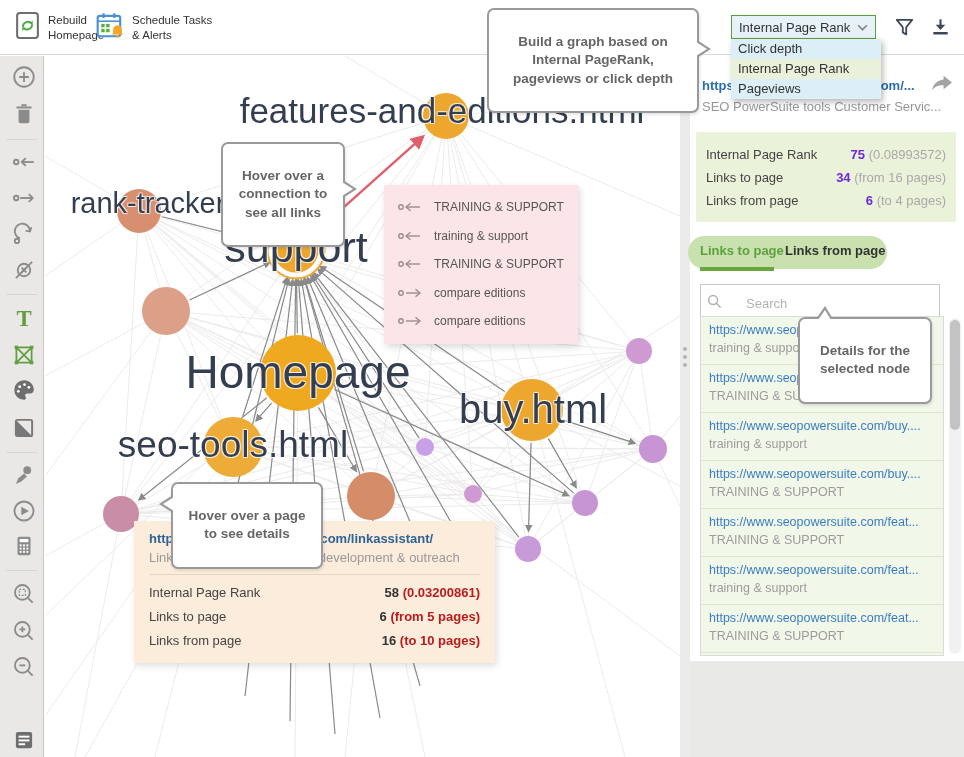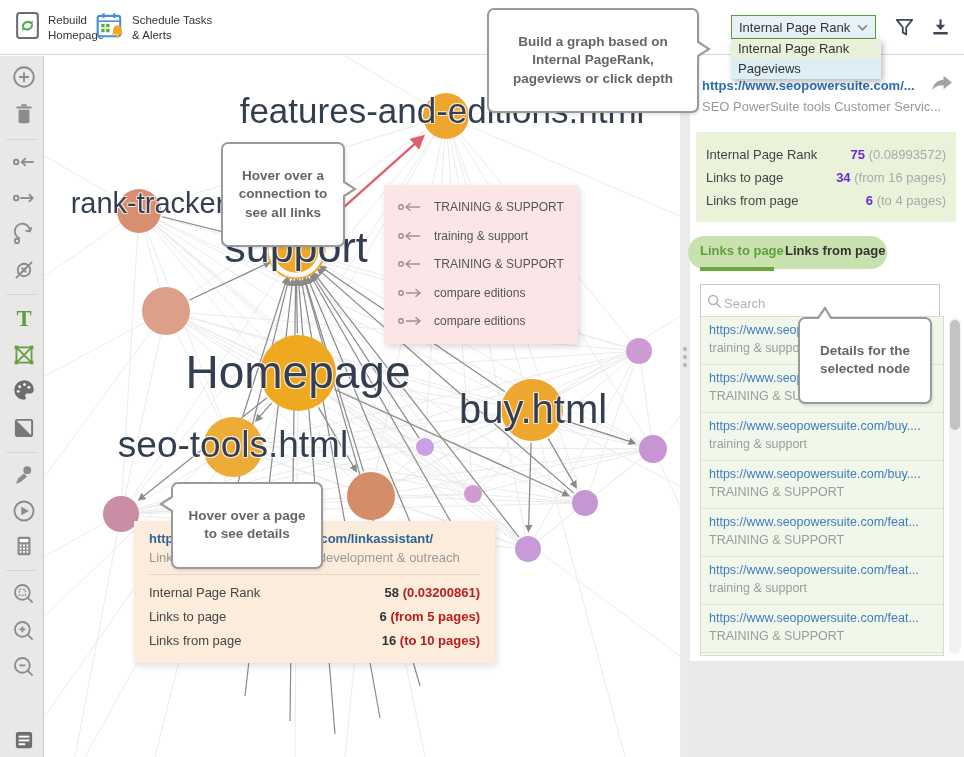--- a/index.html
+++ b/index.html
@@ -100,21 +100,21 @@
   .ps-val b { color:#6d28d9; } .ps-val span { color:#a9a9a9; }
 
   .tabs-blob { position:absolute; left:-2px; top:180px; width:199px; height:33px;
     background:#c9e1ae; border-radius:17px; }
   .tab { position:absolute; top:187px; font-size:13px; font-weight:bold; cursor:pointer; z-index:2; }
   #tab-links-to { left:10px; color:#5ea13e; }
   #tab-links-from { left:95px; color:#333; }
   .tab-ul { position:absolute; left:10px; top:211px; width:74px; height:4px; background:#68a73b; }
 
   .search { position:absolute; left:10px; top:228px; width:240px; height:26px;
-    border:1px solid #c9c9c9; background:#fff; display:flex; align-items:center; padding:18px 6px; gap:0; }
+    border:1px solid #c9c9c9; background:#fff; display:flex; align-items:center; padding:18px 6px; gap:22px; }
   .search input { border:none; outline:none; flex:1; font-size:13px; color:#555;
     font-family:"Liberation Sans","DejaVu Sans",sans-serif; background:transparent; }
   .search input::placeholder { color:#b2b2b2; }
 
   .list { position:absolute; left:10px; top:260px; width:244px; height:340px;
     border:1px solid #dadada; background:#f1f7e9; overflow:hidden; }
   .row { height:48px; border-bottom:1px solid #dde8cb; padding:6px 8px 0; cursor:pointer; }
   .row-url { font-size:12.5px; color:#3b7dc4; white-space:nowrap; overflow:hidden;
     text-overflow:ellipsis; width:222px; }
   .row-anchor { font-size:12.5px; color:#9c9c9c; margin-top:4px; }
@@ -188,20 +188,21 @@
     <span class="tb-icon" style="left:929px; top:16px;">
       <svg width="23" height="23" viewBox="0 0 24 24">
         <path d="M12 3.5V12" stroke="#3c4758" stroke-width="2.2"></path>
         <path d="M7 9l5 5.5L17 9z" fill="#3c4758"></path>
         <path d="M4.5 18h15" stroke="#3c4758" stroke-width="2.6"></path>
       </svg>
     </span>
   </div>
 
   <div class="metric-menu">
+    <div class="opt">Click depth</div>
     <div class="opt sel">Internal Page Rank</div>
     <div class="opt">Pageviews</div>
   </div>
 
   <div class="sidebar">
     <span class="sb-icon" style="top:8px">
       <svg viewBox="0 0 24 24" width="26" height="26" fill="none" stroke="#8b8b8b" stroke-width="1.7">
         <circle cx="12" cy="12" r="9"></circle>
           <path d="M12 7.5v9M7.5 12h9"></path>
         </svg></span>

